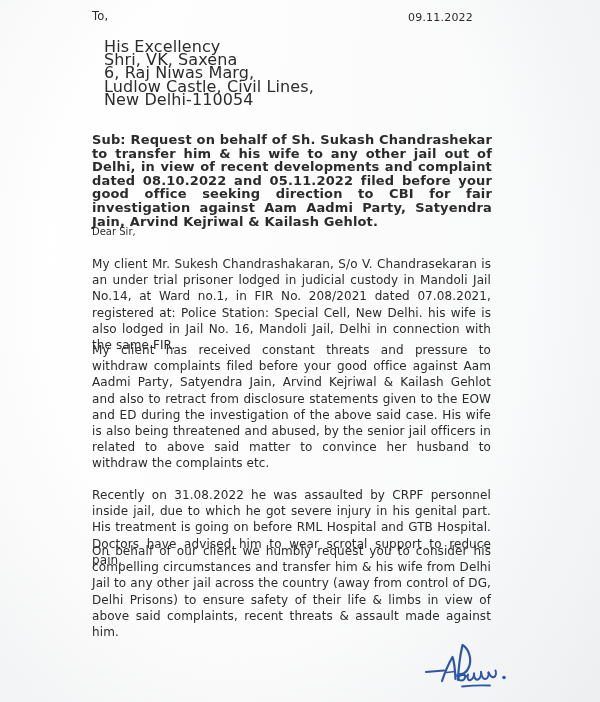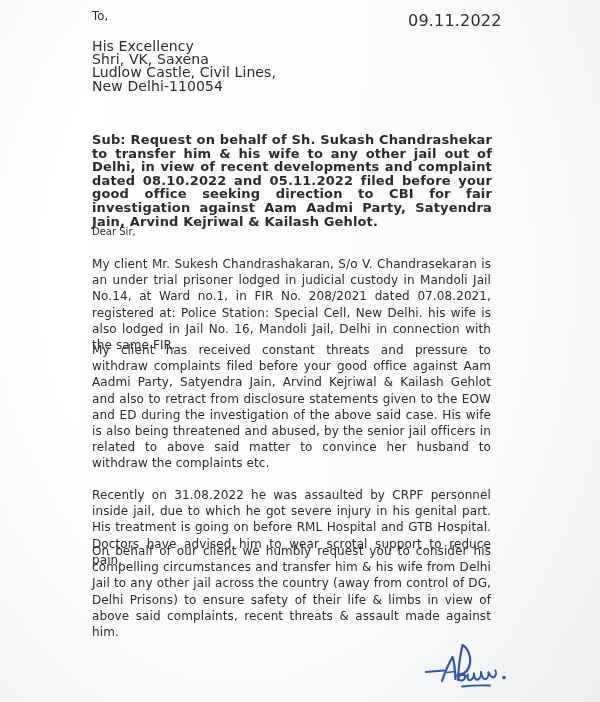--- a/index.html
+++ b/index.html
@@ -39,29 +39,29 @@
     position: absolute;
     left: 92px;
     top: 9px;
     font-size: 11.5px;
     letter-spacing: 0.2px;
   }
   .date-line {
     position: absolute;
     left: 408px;
     top: 11px;
-    font-size: 16px;
+    font-size: 11px;
     letter-spacing: 0.2px;
   }
 
   .address {
     position: absolute;
-    left: 92px;
+    left: 104px;
     top: 40px;
-    font-size: 14px;
+    font-size: 16px;
     line-height: 13.2px;
     letter-spacing: 0.1px;
   }
   .address div { white-space: nowrap; }
 
   .subject {
     position: absolute;
     left: 92px;
     top: 133px;
     width: 400px;
@@ -110,20 +110,21 @@
 
   <div class="content">
 
     <div class="to-line">To,</div>
 
     <div class="date-line">09.11.2022</div>
 
     <div class="address">
       <div>His Excellency</div>
       <div>Shri, VK, Saxena</div>
+      <div>6, Raj Niwas Marg,</div>
       <div>Ludlow Castle, Civil Lines,</div>
       <div>New Delhi-110054</div>
     </div>
 
     <div class="subject">Sub: Request on behalf of Sh. Sukash Chandrashekar to transfer him &amp; his wife to any other jail out of Delhi, in view of recent developments and complaint dated 08.10.2022 and 05.11.2022 filed before your good office seeking direction to CBI for fair investigation against Aam Aadmi Party, Satyendra Jain, Arvind Kejriwal &amp; Kailash Gehlot.</div>
 
     <div class="salutation">Dear Sir,</div>
 
     <div class="para p1">My client Mr. Sukesh Chandrashakaran, S/o V. Chandrasekaran is an under trial prisoner lodged in judicial custody in Mandoli Jail No.14, at Ward no.1, in FIR No. 208/2021 dated 07.08.2021, registered at: Police Station: Special Cell, New Delhi. his wife is also lodged in Jail No. 16, Mandoli Jail, Delhi in connection with the same FIR.</div>
 

